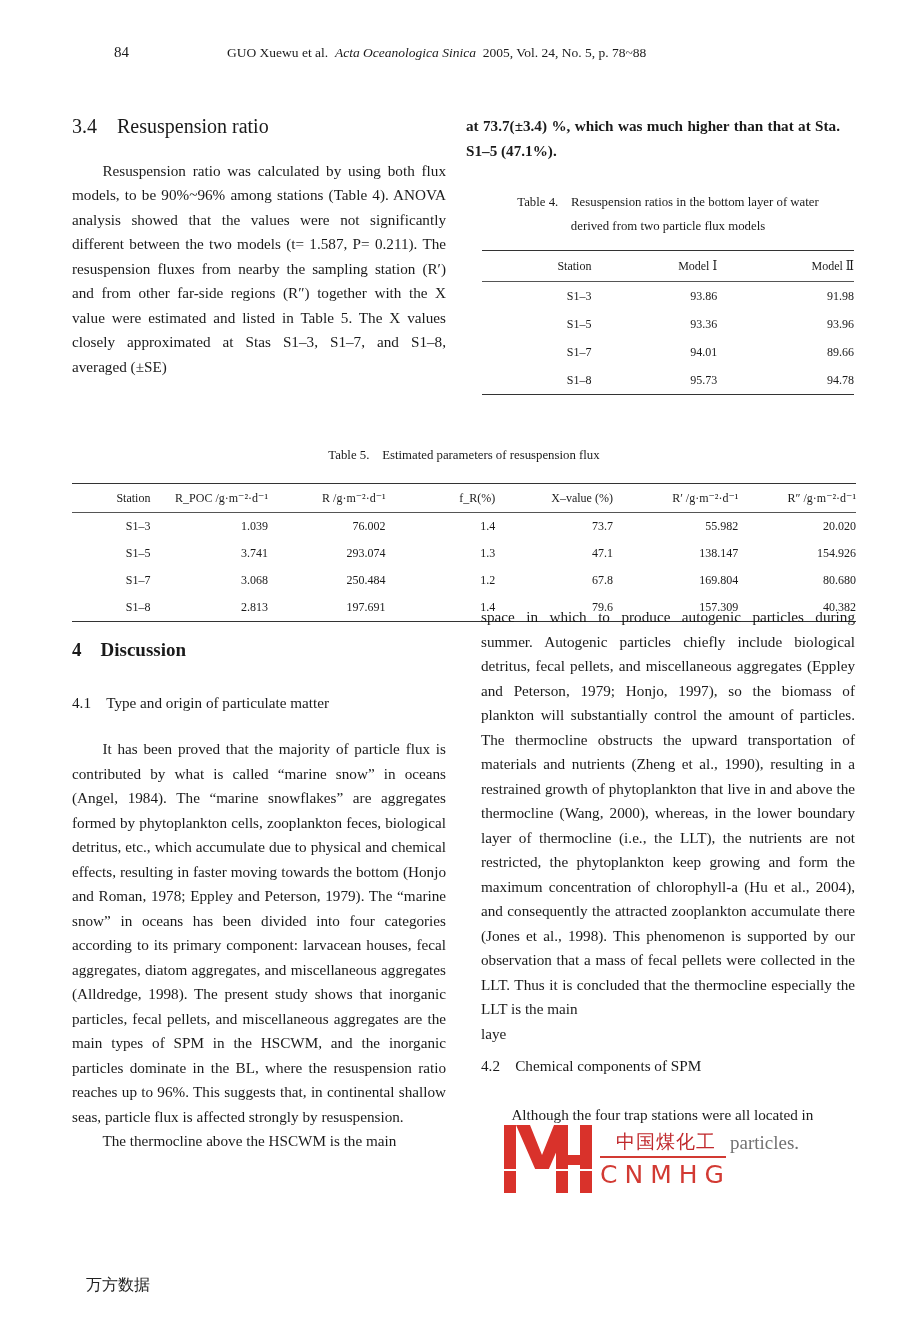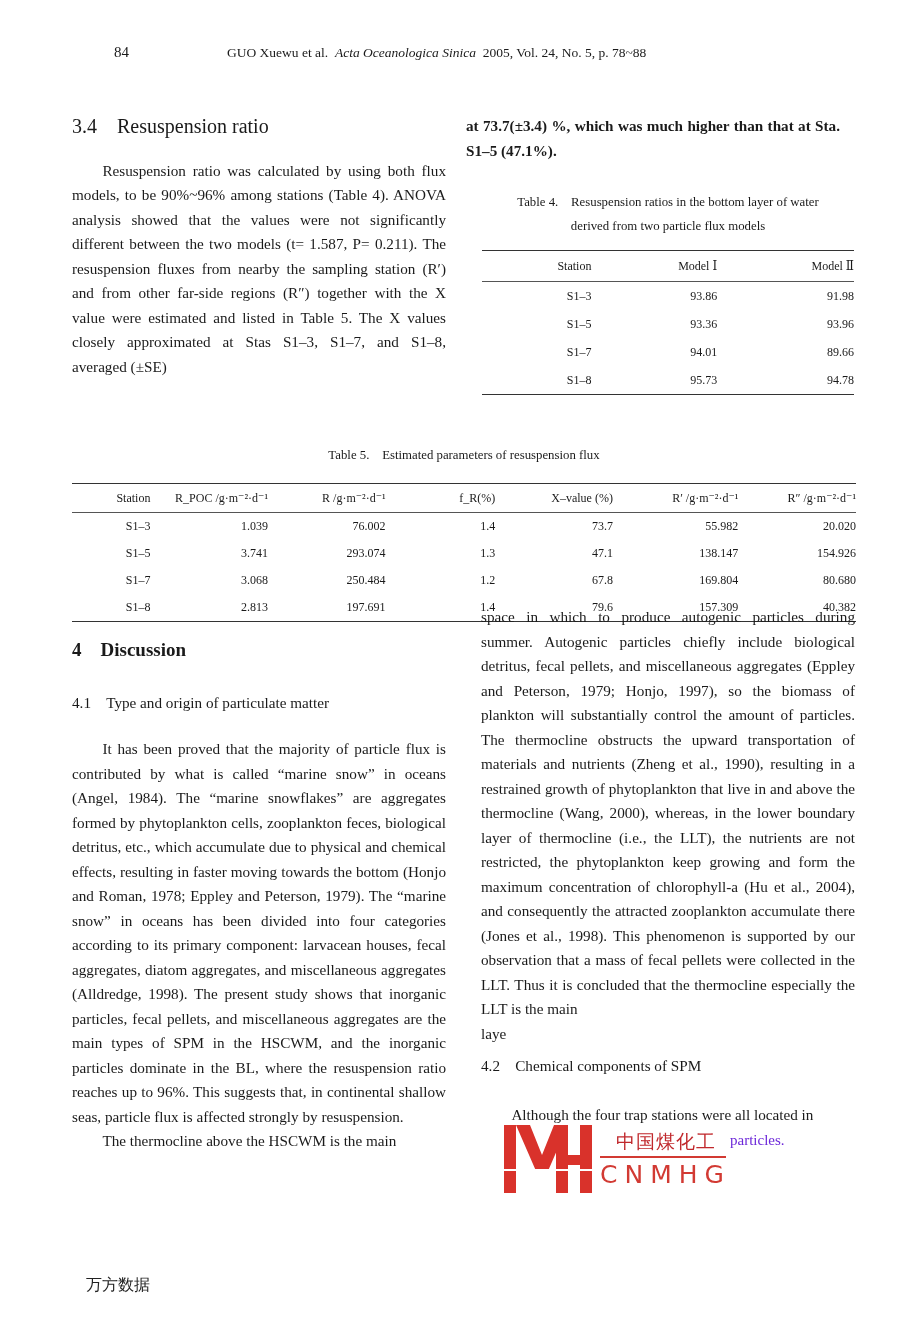--- a/index.html
+++ b/index.html
@@ -36,21 +36,21 @@
   .table5 td { height: 27px; }
   .table5 tbody tr:last-child { border-bottom: 1.5px solid #333; }
 
   .watermark { left: 86px; top: 1275px; font-family: "DejaVu Sans", sans-serif; font-size: 16px; color: #222; }
 
   .logo { left: 504px; top: 1125px; width: 250px; height: 68px; background: #fff; }
   .logo-mark { position: absolute; left: 0; top: 0; width: 88px; height: 68px; }
   .logo-cn { position: absolute; left: 96px; top: 4px; font-family: "DejaVu Sans", sans-serif; font-size: 19px; color: #c0282c; letter-spacing: 1px; margin-left: 16px; }
   .logo-line { position: absolute; left: 96px; top: 31px; width: 126px; height: 2px; background: #d23a33; }
   .logo-en { position: absolute; left: 96px; top: 35px; font-family: "DejaVu Sans", sans-serif; font-size: 25px; color: #d23a33; letter-spacing: 7px; }
-  .logo-after { position: absolute; left: 226px; top: 7px; font-size: 15px; color: #6d28d9; white-space: nowrap; }
+  .logo-after { position: absolute; left: 226px; top: 7px; font-size: 19px; color: #737373; white-space: nowrap; }
 </style>
 </head>
 <body>
 
 <div class="abs page-num">84</div>
 <div class="abs running-head">
   <span>GUO Xuewu et al.</span>&nbsp;
   <i>Acta Oceanologica Sinica</i>&nbsp;
   <span>2005, Vol. 24, No. 5, p. 78~88</span>
 </div>

